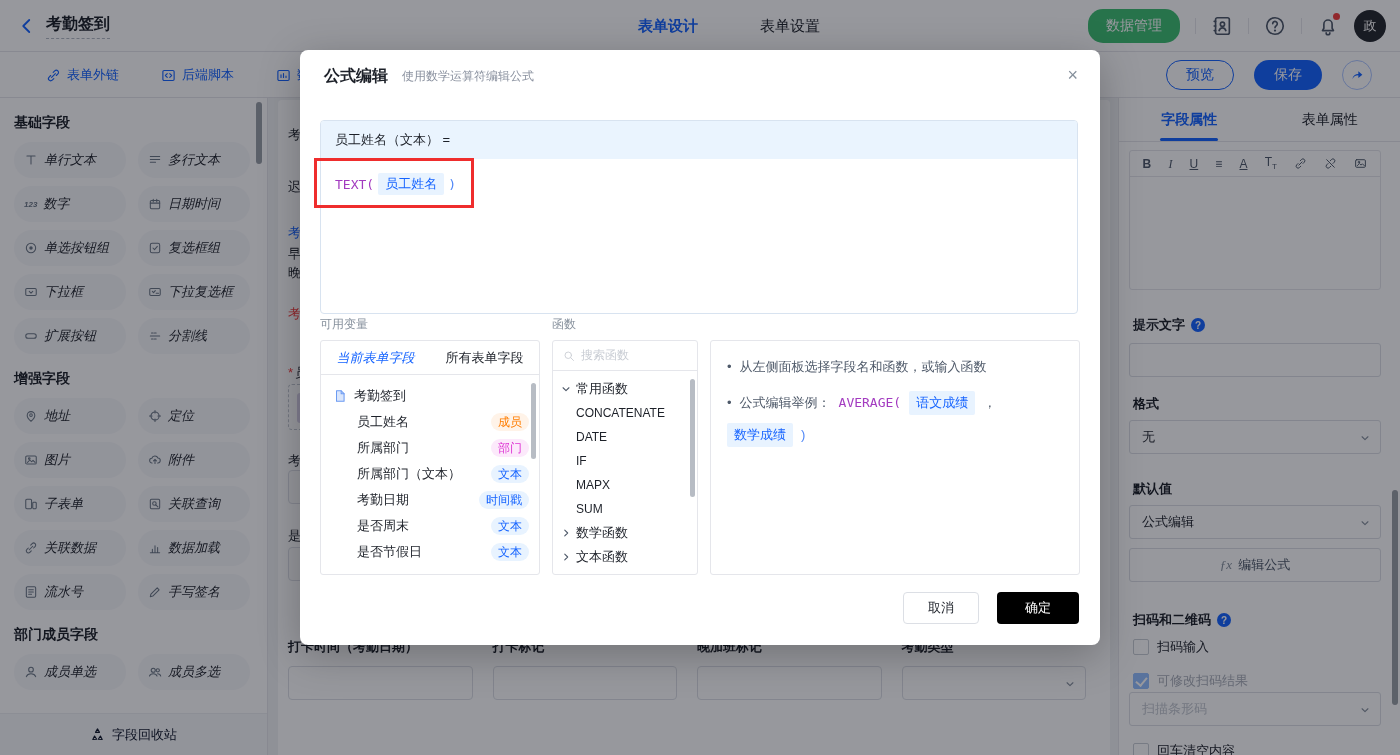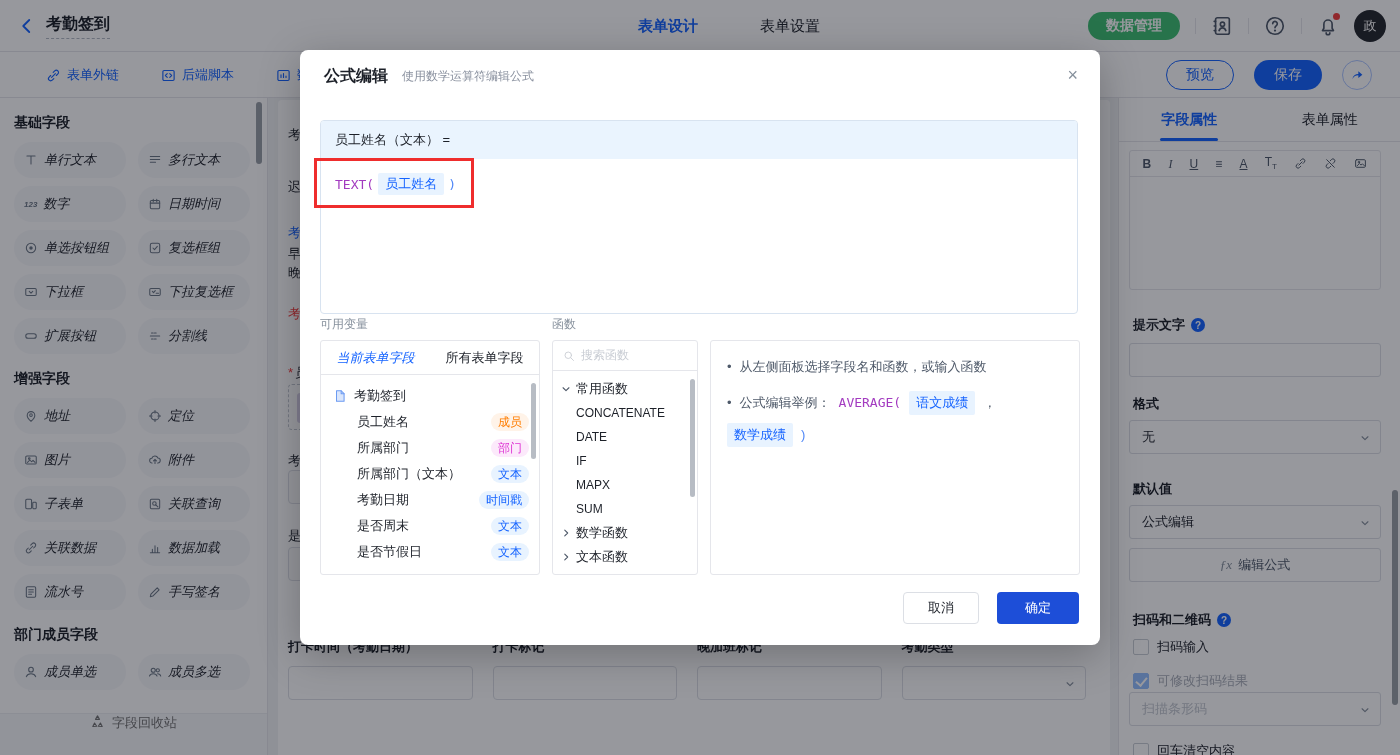--- a/index.html
+++ b/index.html
@@ -11,22 +11,22 @@
 
   
   .topbar{position:absolute;left:0;top:0;width:1400px;height:52px;background:#fff;border-bottom:1px solid #e5e6eb;}
   .tb-left{position:absolute;left:18px;top:0;height:52px;display:flex;align-items:center;gap:10px;}
   .back-ic{color:#1664FF;width:18px;height:18px;cursor:pointer;}
   .tb-title{font-size:16px;font-weight:bold;color:#1d2129;border-bottom:1px dashed #b4bac4;padding-bottom:3px;}
   .tb-tabs{position:absolute;left:50%;top:0;transform:translateX(-34%);height:52px;display:flex;gap:62px;align-items:center;}
   .tb-tab{font-size:15px;color:#1d2129;cursor:pointer;}
   .tb-tab.active{color:#1664FF;font-weight:bold;}
   .tb-right{position:absolute;right:14px;top:0;height:52px;display:flex;align-items:center;gap:15px;}
-  .btn-green{height:28px;padding:0 18px;border-radius:15px;background:#3FBF73;color:#fff;font-size:14px;
-             display:flex;align-items:center;border:none;cursor:pointer;font-weight:bold;}
+  .btn-green{height:34px;padding:0 18px;border-radius:15px;background:#3FBF73;color:#fff;font-size:14px;
+             display:flex;align-items:center;border:none;cursor:pointer;}
   .tb-div{width:1px;height:16px;background:#e5e6eb;}
   .tb-icbtn{width:22px;height:22px;color:#4e5969;position:relative;cursor:pointer;}
   .bell-dot{position:absolute;right:-1px;top:-2px;width:7px;height:7px;border-radius:50%;background:#F53F3F;}
   .avatar{width:32px;height:32px;border-radius:50%;background:#25282e;color:#fff;font-size:13px;
           display:flex;align-items:center;justify-content:center;cursor:pointer;}
 
   
   .toolbar{position:absolute;left:0;top:52px;width:1400px;height:46px;background:#fff;border-bottom:1px solid #e5e6eb;}
   .tl-left{position:absolute;left:46px;top:0;height:46px;display:flex;gap:42px;align-items:center;}
   .tl-item{display:flex;align-items:center;gap:6px;color:#1664FF;font-size:13px;cursor:pointer;}
@@ -40,21 +40,21 @@
   
   .sidebar{position:absolute;left:0;top:98px;width:268px;height:657px;background:#fff;border-right:1px solid #e5e6eb;overflow:hidden;}
   .sb-section-title{margin:16px 0 10px 14px;font-size:14px;font-weight:bold;color:#1d2129;}
   .sb-grid{display:grid;grid-template-columns:112px 112px;gap:8px 12px;padding:0 14px;font-style:italic;}
   .sb-pill{height:36px;background:#f7f8fa;border-radius:18px;display:flex;align-items:center;gap:6px;
            padding:0 10px;font-size:13px;color:#1d2129;cursor:grab;white-space:nowrap;overflow:hidden;}
   .sb-pill .ic{width:14px;height:14px;color:#6b7785;flex:none;}
   .pi-num{font-size:8px;font-weight:bold;color:#6b7785;letter-spacing:0;flex:none;}
   .sb-thumb{position:absolute;right:5px;top:4px;width:6px;height:62px;border-radius:3px;background:#9aa0a8;}
   .recycle{position:absolute;left:0;bottom:0;width:267px;height:42px;background:#f7f8fa;border-top:1px solid #eceef2;
-           display:flex;align-items:flex-start;justify-content:center;gap:7px;font-size:13px;color:#737373;cursor:pointer;}
+           display:flex;align-items:center;justify-content:center;gap:7px;font-size:13px;color:#0f172a;cursor:pointer;}
   .recycle .ic{width:15px;height:15px;}
 
   
   .canvas{position:absolute;left:268px;top:98px;width:850px;height:657px;background:#f2f3f5;}
   .card{position:absolute;left:10px;top:2px;width:832px;height:655px;background:#fff;border-radius:4px 4px 0 0;}
   .frag{position:absolute;left:10px;font-size:13px;white-space:nowrap;}
   .frag .req{color:#F53F3F;margin-right:2px;}
   .frag.blue{color:#1664FF;} .frag.red{color:#F53F3F;} .frag.dark{color:#1d2129;}
   .frag-box{position:absolute;left:10px;border-radius:4px;}
   .fb-dashed{border:1px dashed #c3c8d1;height:46px;width:60px;}
@@ -135,21 +135,21 @@
   .fn-group{height:24px;display:flex;align-items:center;gap:5px;padding-left:8px;cursor:pointer;}
   .fn-chev{width:10px;height:10px;color:#4e5969;flex:none;}
   .fn-item{height:24px;display:flex;align-items:center;padding-left:23px;font-size:12px;cursor:pointer;}
   .fn-thumb{position:absolute;right:2px;top:38px;width:5px;height:118px;background:#b7bcc4;border-radius:3px;}
   .help-panel{left:410px;width:370px;height:235px;padding:16px 16px;}
   .hp-line{display:flex;gap:8px;font-size:13px;color:#4e5969;margin-bottom:14px;line-height:20px;flex-wrap:wrap;align-items:center;}
   .hp-dot{color:#4e5969;}
   .m-cancel{position:absolute;left:603px;top:542px;width:76px;height:32px;border:1px solid #dcdfe5;border-radius:4px;
             background:#fff;color:#1d2129;font-size:13px;cursor:pointer;}
   .m-ok{position:absolute;left:697px;top:542px;width:82px;height:32px;border:none;border-radius:4px;
-        background:#1d4ed8;color:#fff;font-size:13px;cursor:pointer;}
+        background:#000000;color:#fff;font-size:13px;cursor:pointer;}
 </style>
 </head>
 <body>
 
 <svg width="0" height="0" style="position:absolute">
   <defs>
     <symbol id="i-chevl" viewBox="0 0 24 24">
         <path d="M15 4l-8 8 8 8" stroke-width="2.4"></path>
       </symbol>
     <symbol id="i-chevd" viewBox="0 0 24 24">

